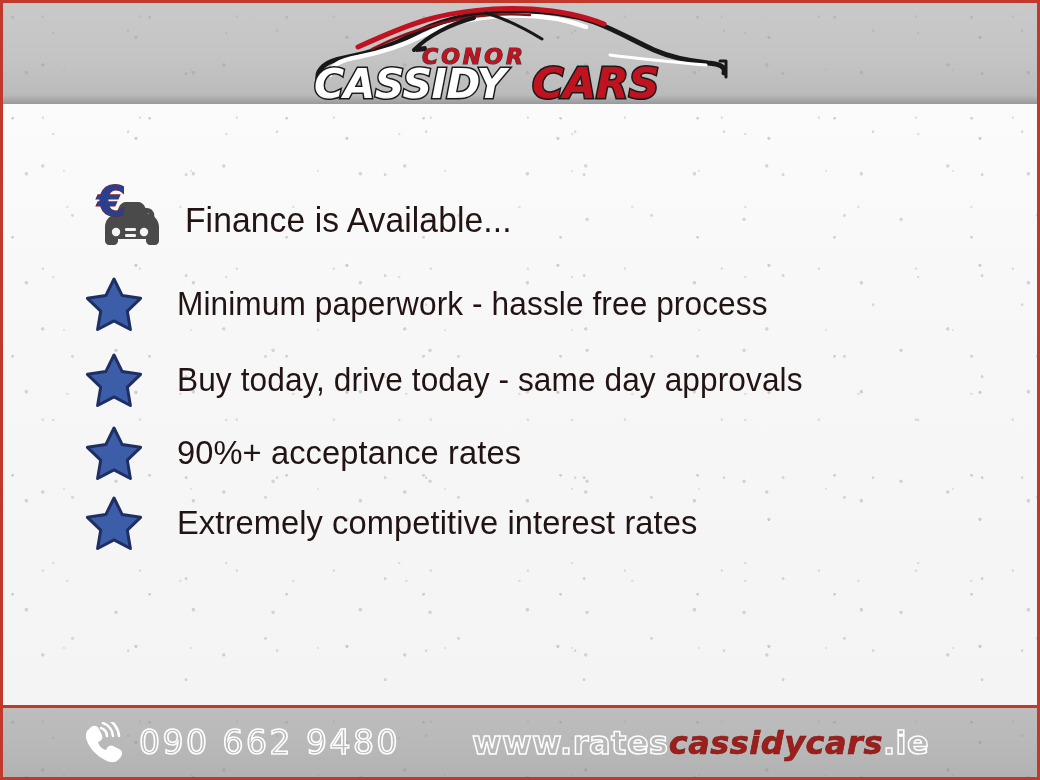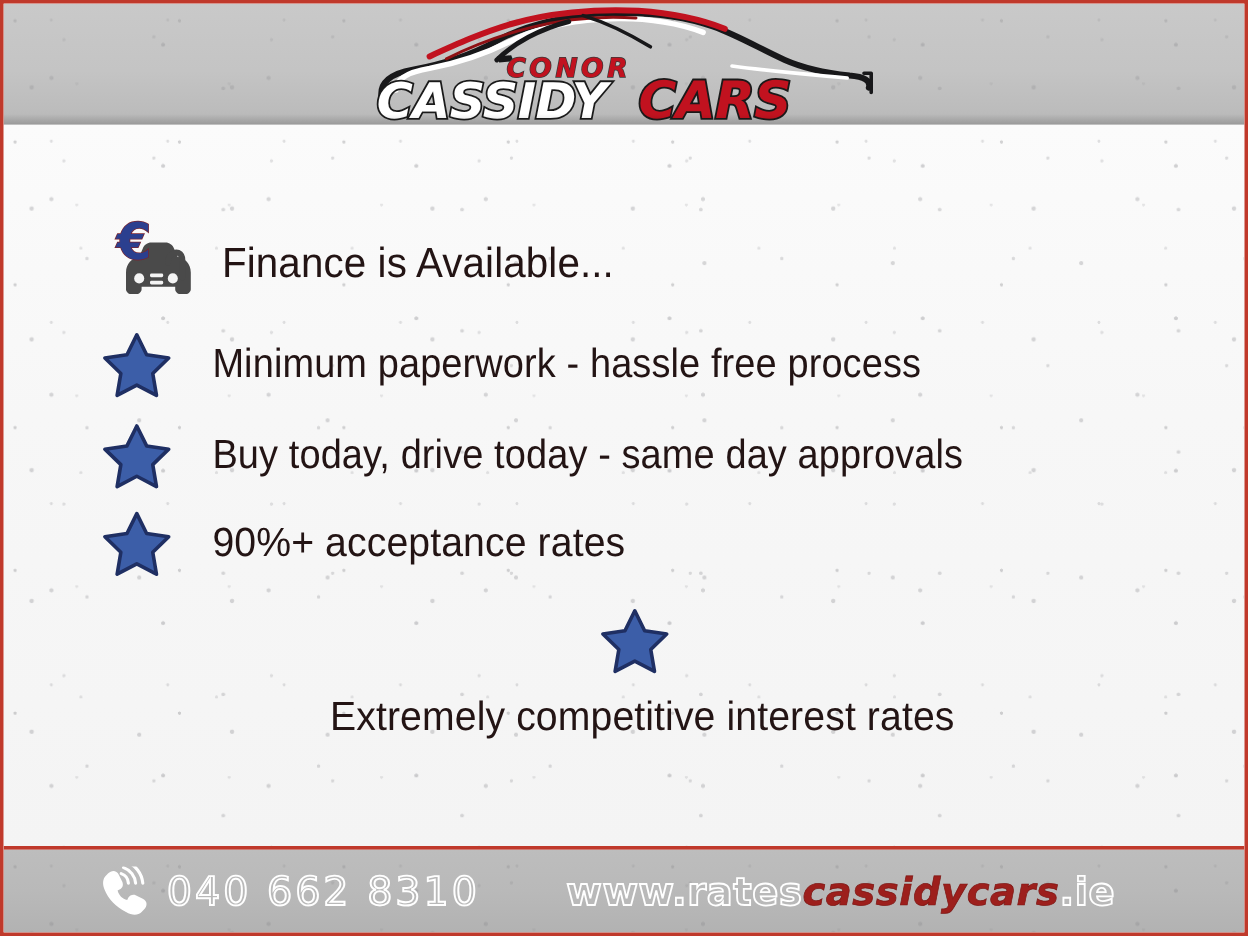--- a/index.html
+++ b/index.html
@@ -120,21 +120,21 @@
   }
 
   
   .row-0 { height: 92px; }
   .row-0 .mark { padding-left: 8px; }
   .row-0 .copy { font-size: 35px; }
 
   .row-1 { height: 76px; }
   .row-2 { height: 76px; }
   .row-3 { height: 70px; }
-  .row-4 { height: 70px; flex-direction: column; }
+  .row-4 { height: 70px; }
   .row-5 { height: 60px; }
 
   .row-1 .copy, .row-2 .copy { transform: scaleX(.93); }
   .row-5 .copy { transform: scaleX(.93); }
 
   
   .footer {
     position: absolute;
     left: 0; right: 0; bottom: 0;
     height: 69px;
@@ -316,21 +316,21 @@
                    c-8,-4 -15,-11 -18,-19 c-2,-5 -1,-9 1,-11 z" fill="#ffffff"></path>
 
           <g fill="none" stroke="#ffffff" stroke-width="2.6" stroke-linecap="round">
             <path d="M26,14 a9,9 0 0 0 -6,-8"></path>
             <path d="M32,14 a15,15 0 0 0 -10,-13"></path>
             <path d="M38,14 a21,21 0 0 0 -14,-18"></path>
           </g>
         </svg>
       </span>
 
-      <span class="phone-number">040 662 8310</span>
+      <span class="phone-number">090 662 9480</span>
 
       <span class="website">
         <span class="web-pre">www.rates</span><span class="web-mid">cassidycars</span><span class="web-post">.ie</span>
       </span>
     </div>
   </div>
 
 </div>
 
 </body></html>

